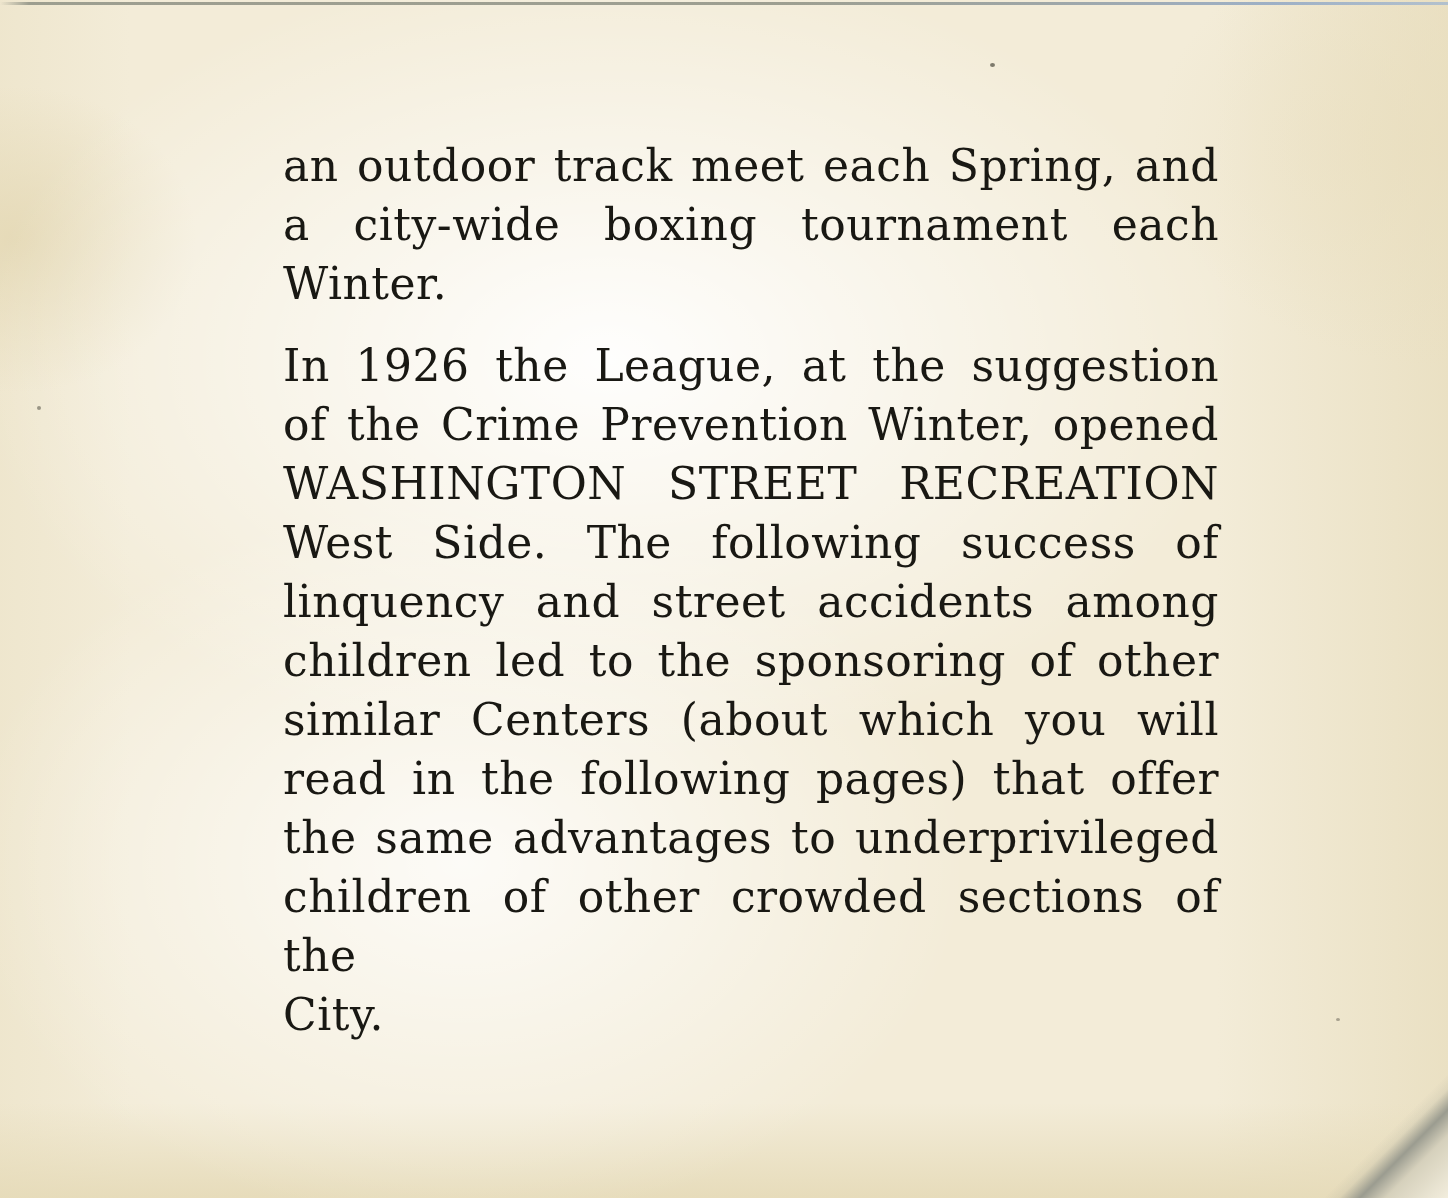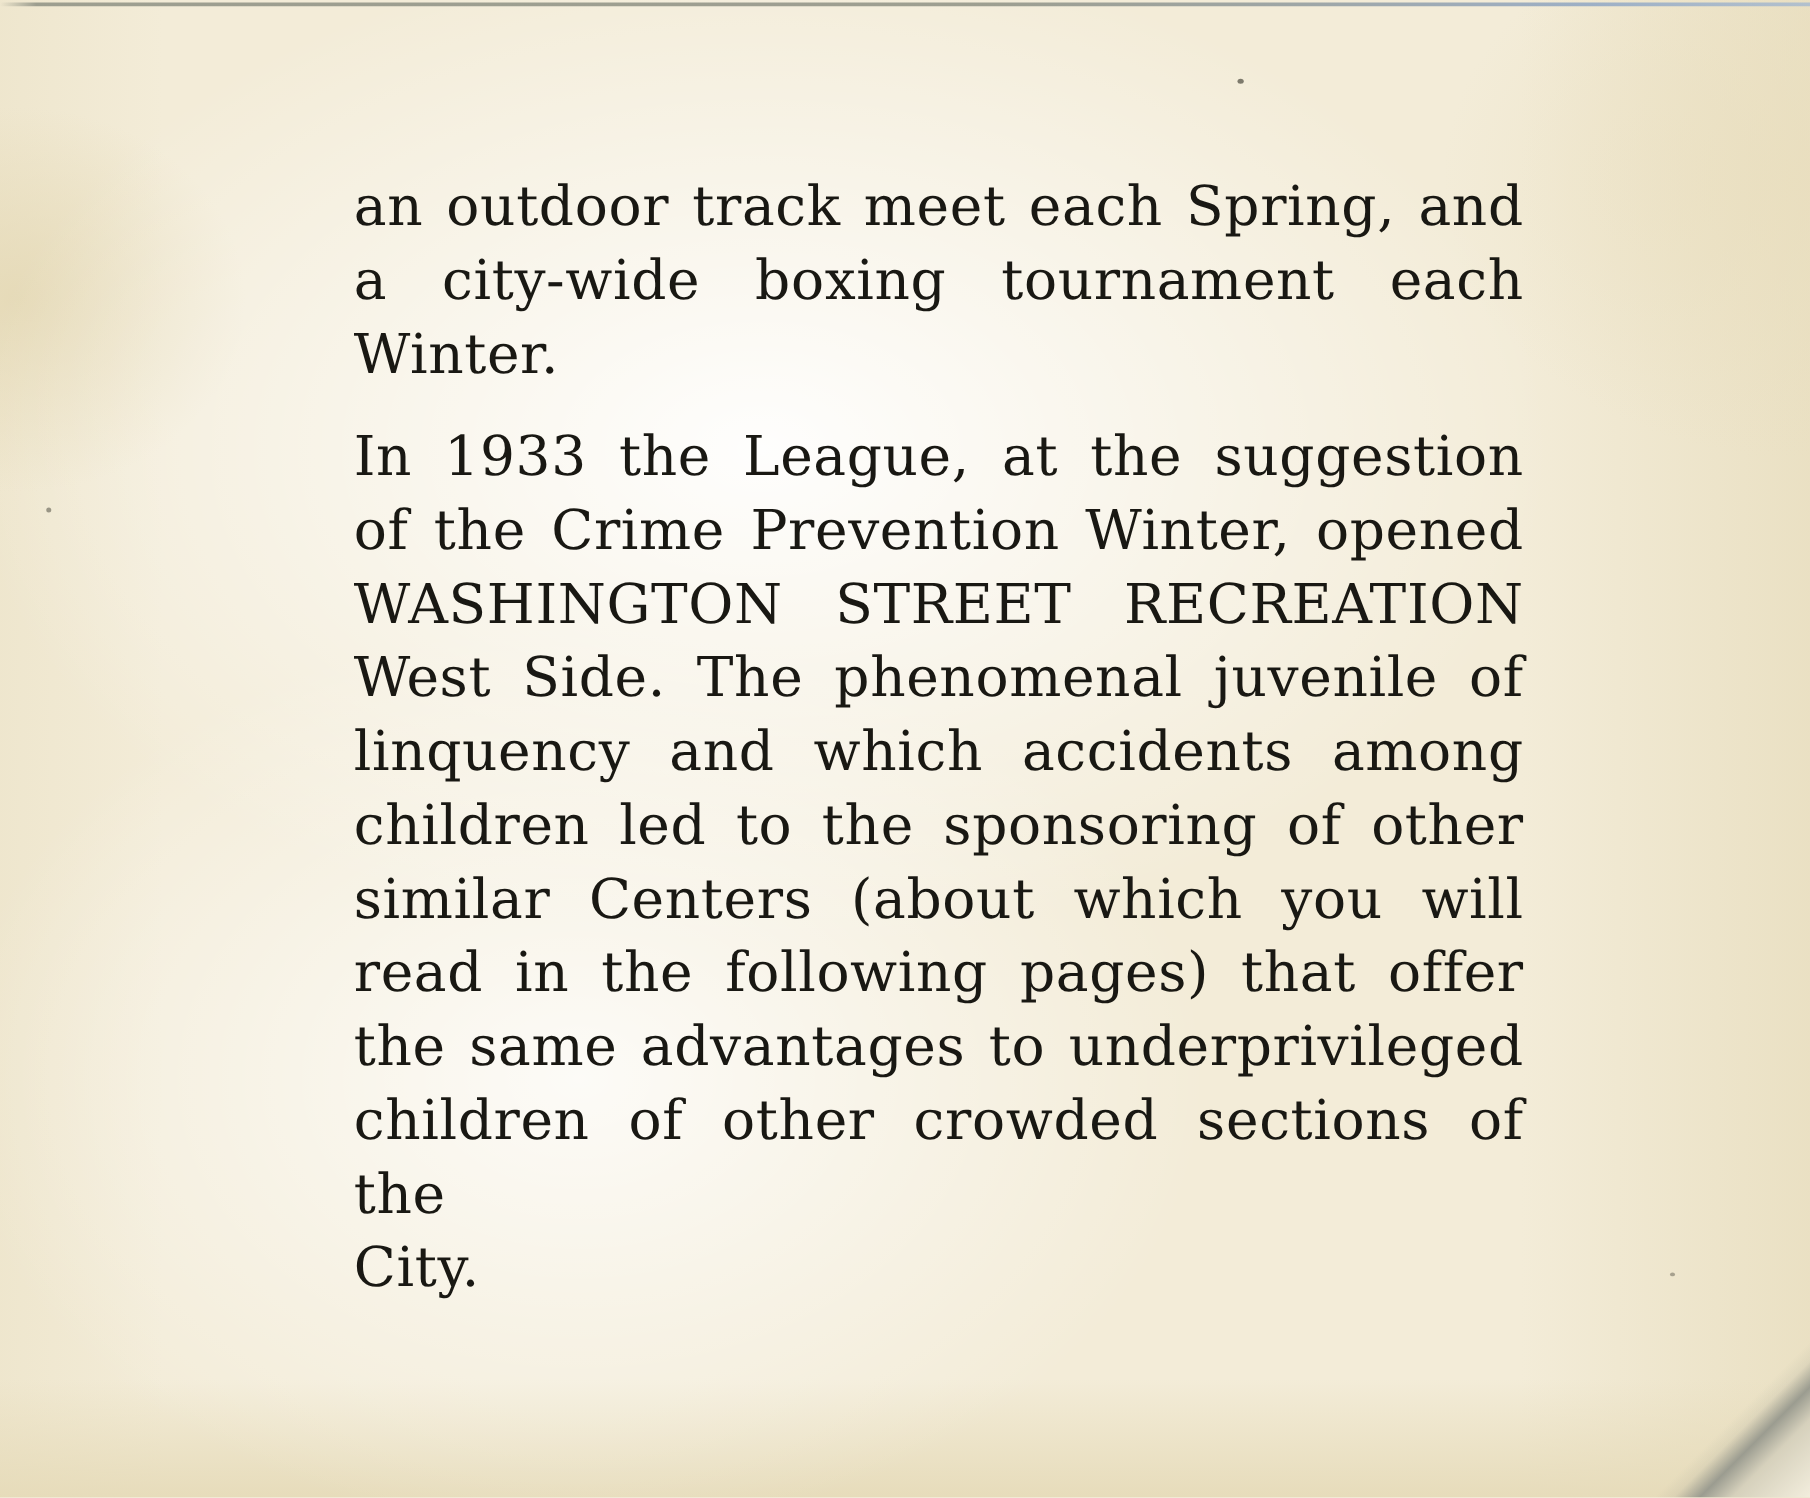--- a/index.html
+++ b/index.html
@@ -88,25 +88,25 @@
 
 <div class="page">
   <div class="scan-line"></div>
   <div class="text-block">
       <div class="paragraph">
         <div class="line">an outdoor track meet each Spring, and</div>
         <div class="line">a city-wide boxing tournament each</div>
         <div class="line noj">Winter.</div>
       </div>
       <div class="paragraph">
-        <div class="line">In 1933 the League, at the suggestion</div>
+        <div class="line">In 1926 the League, at the suggestion</div>
         <div class="line">of the Crime Prevention Winter, opened</div>
         <div class="line">WASHINGTON STREET RECREATION</div>
-        <div class="line">West Side. The phenomenal juvenile of</div>
-        <div class="line">linquency and which accidents among</div>
+        <div class="line">West Side. The following success of</div>
+        <div class="line">linquency and street accidents among</div>
         <div class="line">children led to the sponsoring of other</div>
         <div class="line">similar Centers (about which you will</div>
         <div class="line">read in the following pages) that offer</div>
         <div class="line">the same advantages to underprivileged</div>
         <div class="line">children of other crowded sections of the</div>
         <div class="line noj">City.</div>
       </div>
     </div>
   <div class="corner-shadow"></div>
   <div class="speck s1"></div>

